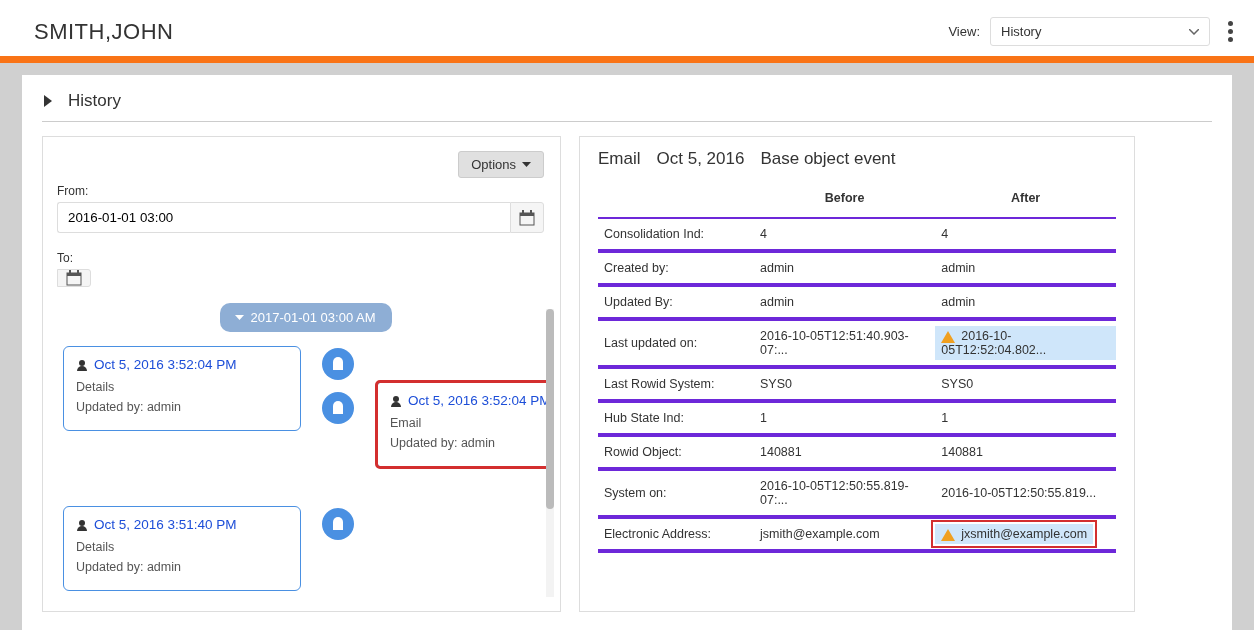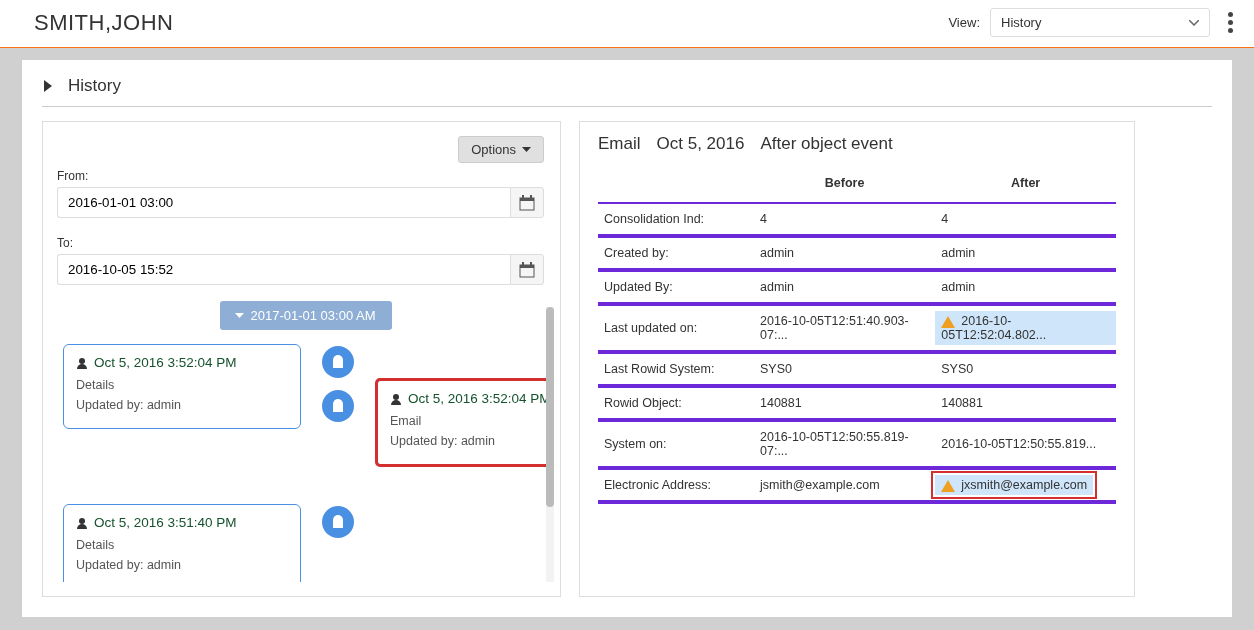--- a/index.html
+++ b/index.html
@@ -1,17 +1,17 @@
 <!DOCTYPE html>
 <html><head>
 <meta charset="utf-8">
 <style>
 * { box-sizing: border-box; margin: 0; padding: 0; }
 body { font-family: Arial, Helvetica, sans-serif; background: #d0d0d0; color: #333; font-size: 13px; width: 1254px; }
-.top-bar { background: #fff; display: flex; align-items: center; padding: 8px 14px 10px 34px; border-bottom: 1px solid #f97316; }
+.top-bar { background: #fff; display: flex; align-items: center; padding: 17px 14px 10px 34px; border-bottom: 7px solid #f97316; }
 .patient-name { font-size: 22px; font-weight: 400; letter-spacing: 0.5px; }
 .spacer { flex: 1; }
 .view-label { font-size: 13px; margin-right: 10px; }
 .view-select { width: 220px; border: 1px solid #ddd; border-radius: 3px; padding: 6px 10px; display: flex; align-items: center; justify-content: space-between; background: #fff; }
 .kebab { width: 20px; display: flex; flex-direction: column; align-items: center; gap: 3px; margin-left: 10px; }
 .kebab span { width: 5px; height: 5px; border-radius: 50%; background: #444; }
 .main-wrap { background: #fff; margin: 12px auto 0; width: 1210px; padding: 14px 20px 20px; }
 .section-head { display: flex; align-items: center; gap: 14px; padding: 2px 0 10px; border-bottom: 1px solid #ccc; margin-bottom: 14px; }
 .section-title { font-size: 17px; font-weight: 400; }
 .panels { display: flex; gap: 18px; }
@@ -22,30 +22,30 @@
 .options-btn { background: #e0e0e0; border: 1px solid #ccc; border-radius: 3px; padding: 5px 12px; display: flex; align-items: center; gap: 6px; font-size: 13px; }
 .date-row { display: flex; gap: 18px; padding-right:10px;flex-direction:column; }
 .date-block { flex: 1; }
 .date-lbl { font-size: 12px; margin-bottom: 4px; display: block; }
 .date-input-wrap { display: flex; }
 .date-input { flex:1; border: 1px solid #ddd; border-right:none; border-radius: 3px 0 0 3px; padding: 7px 10px; }
 .date-icon { width: 34px; background: #f5f5f5; border: 1px solid #ddd; border-radius: 0 3px 3px 0; display: flex; align-items: center; justify-content: center; }
 .timeline-scroll { flex:1; overflow:hidden; position:relative; margin-top:8px; }
 .scrollbar { position:absolute; right:0; top:14px; bottom:0; width:8px; background:#f3f3f3; }
 .scrollbar-thumb { width:8px; background:#bbb; height:200px; border-radius:4px; }
-.marker { width: 172px; margin: 8px auto 14px; background: #8eaed5; color: #fff; text-align: center; padding: 7px 10px; border-radius: 3px; font-size: 13px; display: flex; align-items:center; justify-content:center; gap:6px; }
+.marker { width: 172px; margin: 8px auto 14px; background: #8eaed5; color: #fff; text-align: center; padding: 7px 10px; border-radius: 10px; font-size: 13px; display: flex; align-items:center; justify-content:center; gap:6px; }
 .timeline { position: relative; padding-left: 4px; padding-right:16px; }
 .t-row { position: relative; min-height: 115px; margin-bottom: 4px; }
 .t-dot { position: absolute; left: 261px; top: 2px; width: 32px; height: 32px; border-radius: 50%; background: #4a90e2; color: #fff; display: flex; align-items: center; justify-content: center; font-size: 14px; }
 .t-dot.alt { top: 46px; }
 .card { position: absolute; width: 238px; border: 1px solid #4a90e2; border-radius: 6px; padding: 10px 12px; background: #fff; }
 .card.left { left: 2px; top: 0; }
 .card.right { left: 316px; top: 36px; width: 220px; }
 .card.right.selected { outline: 3px solid #d32f2f; outline-offset: -1px; border-radius:3px; }
-.card-head { display: flex; align-items: center; gap: 6px; margin-bottom: 8px; font-size: 13.5px; color:#14532d; }
+.card-head { display: flex; align-items: center; gap: 6px; margin-bottom: 8px; font-size: 13.5px; color:#1d4ed8; }
 .card-line { font-size: 12.5px; color:#555; margin-bottom: 6px; }
 .right-title { font-size: 17px; margin-bottom: 12px; display:flex; gap:16px; align-items:baseline; }
 .tbl { width: 100%; border-collapse: collapse; font-size: 12.5px; }
 .tbl th { text-align: center; font-weight: 700; padding: 10px 6px 12px; border-bottom: 2px solid #6d28d9; }
 .tbl th:first-child { text-align:left; width:156px; }
 .tbl td { padding: 8px 6px; border-bottom: 4px solid #6d28d9; vertical-align: middle; }
 .tbl td:first-child { width:156px; }
 .cell-after { position:relative; }
 .highlight { background: #cfe6fa; display:inline-block; padding: 3px 6px; margin: -3px -6px; }
 .warn { display:inline-block; width:0; height:0; border-left:7px solid transparent; border-right:7px solid transparent; border-bottom:12px solid #f0a020; margin-right:6px; vertical-align:middle; position:relative; }
@@ -106,21 +106,20 @@
                   <rect x="1" y="3" width="14" height="3" fill="#555"></rect>
                   <rect x="3" y="0" width="2" height="4" fill="#555"></rect>
                   <rect x="11" y="0" width="2" height="4" fill="#555"></rect>
                 </svg>
             </div>
           </div>
         </div>
         <div class="date-block">
           <span class="date-lbl">To:</span>
           <div class="date-input-wrap">
-            <input class="date-input" value="2016-10-05 15:52" style="">
             <div class="date-icon">
               <svg width="16" height="16">
                   <rect x="1" y="3" width="14" height="12" fill="none" stroke="#555"></rect>
                   <rect x="1" y="3" width="14" height="3" fill="#555"></rect>
                   <rect x="3" y="0" width="2" height="4" fill="#555"></rect>
                   <rect x="11" y="0" width="2" height="4" fill="#555"></rect>
                 </svg>
             </div>
           </div>
         </div>
@@ -211,21 +210,21 @@
         <div class="scrollbar">
             <div class="scrollbar-thumb"></div>
           </div>
       </div>
     </div>
 
     <div class="panel right-panel">
       <div class="right-title">
         <span>Email</span>
         <span>Oct 5, 2016</span>
-        <span>After object event</span>
+        <span>Base object event</span>
       </div>
       <table class="tbl">
         <thead>
           <tr>
             <th></th>
             <th>Before</th>
             <th>After</th>
           </tr>
         </thead>
         <tbody id="diff-body">
@@ -248,20 +247,25 @@
               <td>Last updated on:</td>
               <td>2016-10-05T12:51:40.903-07:...</td>
               <td class="cell-after"><span class="highlight"><span class="warn"></span>2016-10-05T12:52:04.802...</span></td>
             </tr>
             <tr>
               <td>Last Rowid System:</td>
               <td>SYS0</td>
               <td class="cell-after">SYS0</td>
             </tr>
             <tr>
+              <td>Hub State Ind:</td>
+              <td>1</td>
+              <td class="cell-after">1</td>
+            </tr>
+            <tr>
               <td>Rowid Object:</td>
               <td>140881</td>
               <td class="cell-after">140881</td>
             </tr>
             <tr>
               <td>System on:</td>
               <td>2016-10-05T12:50:55.819-07:...</td>
               <td class="cell-after">2016-10-05T12:50:55.819...</td>
             </tr>
             <tr>

